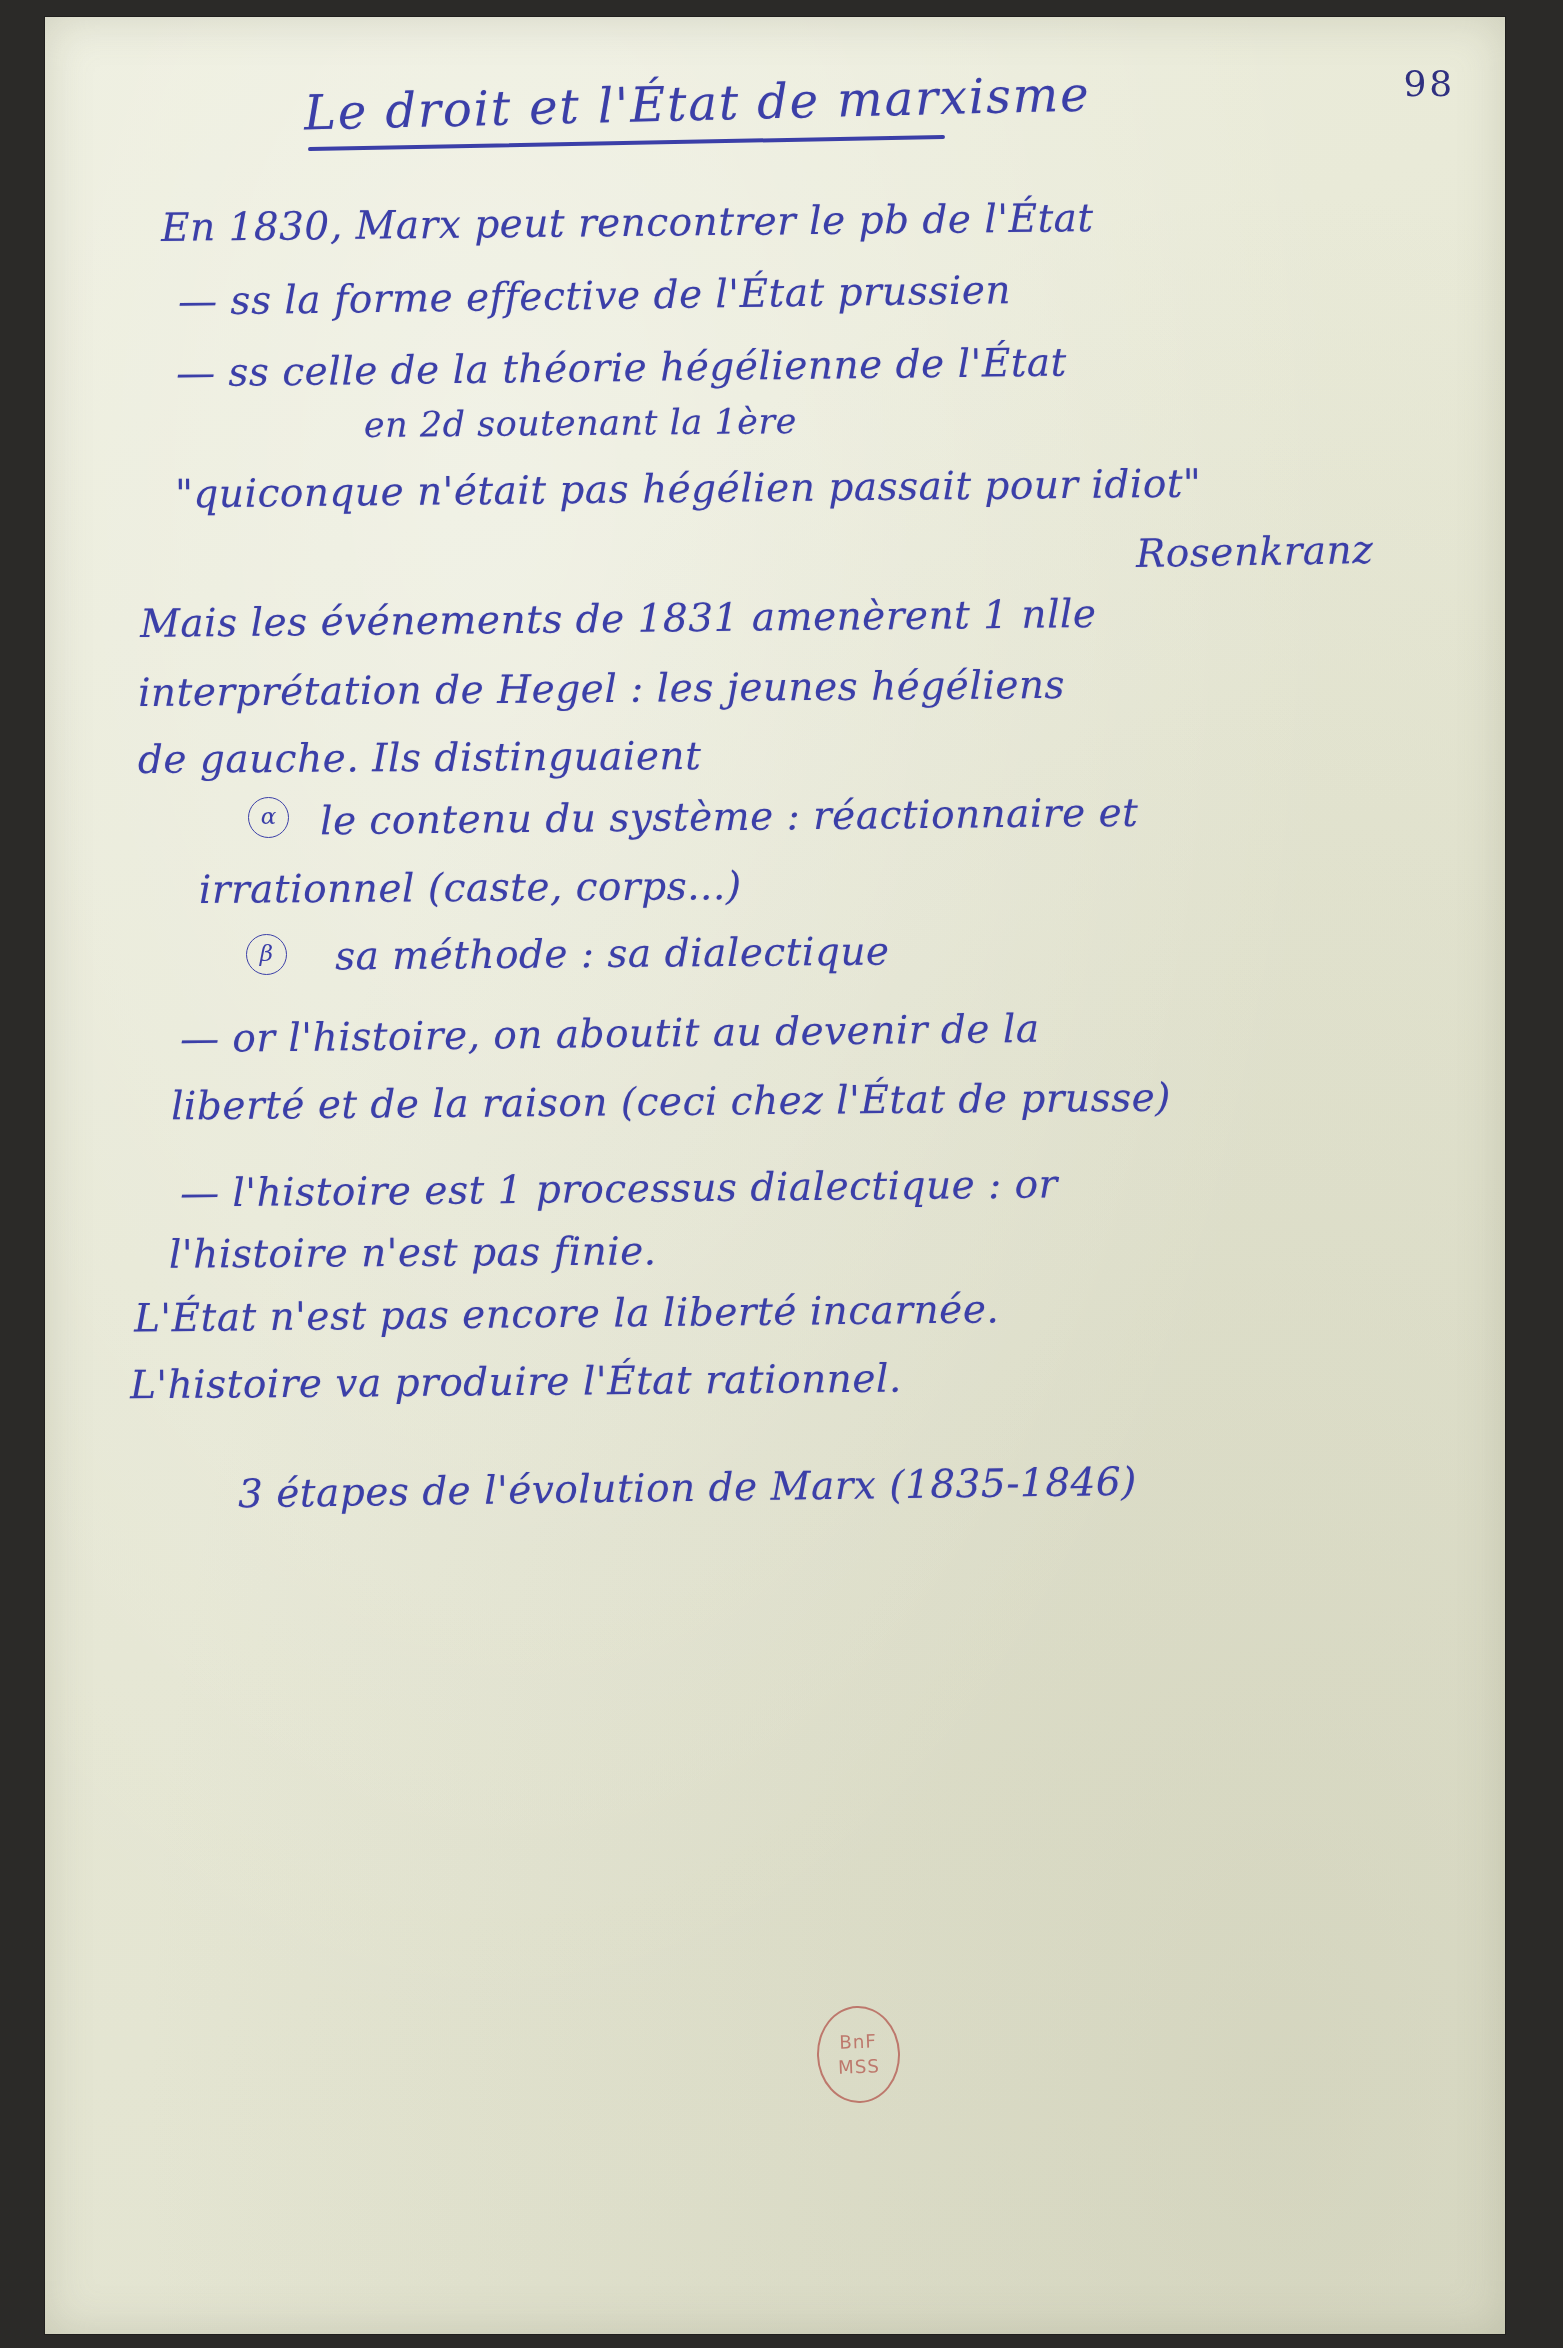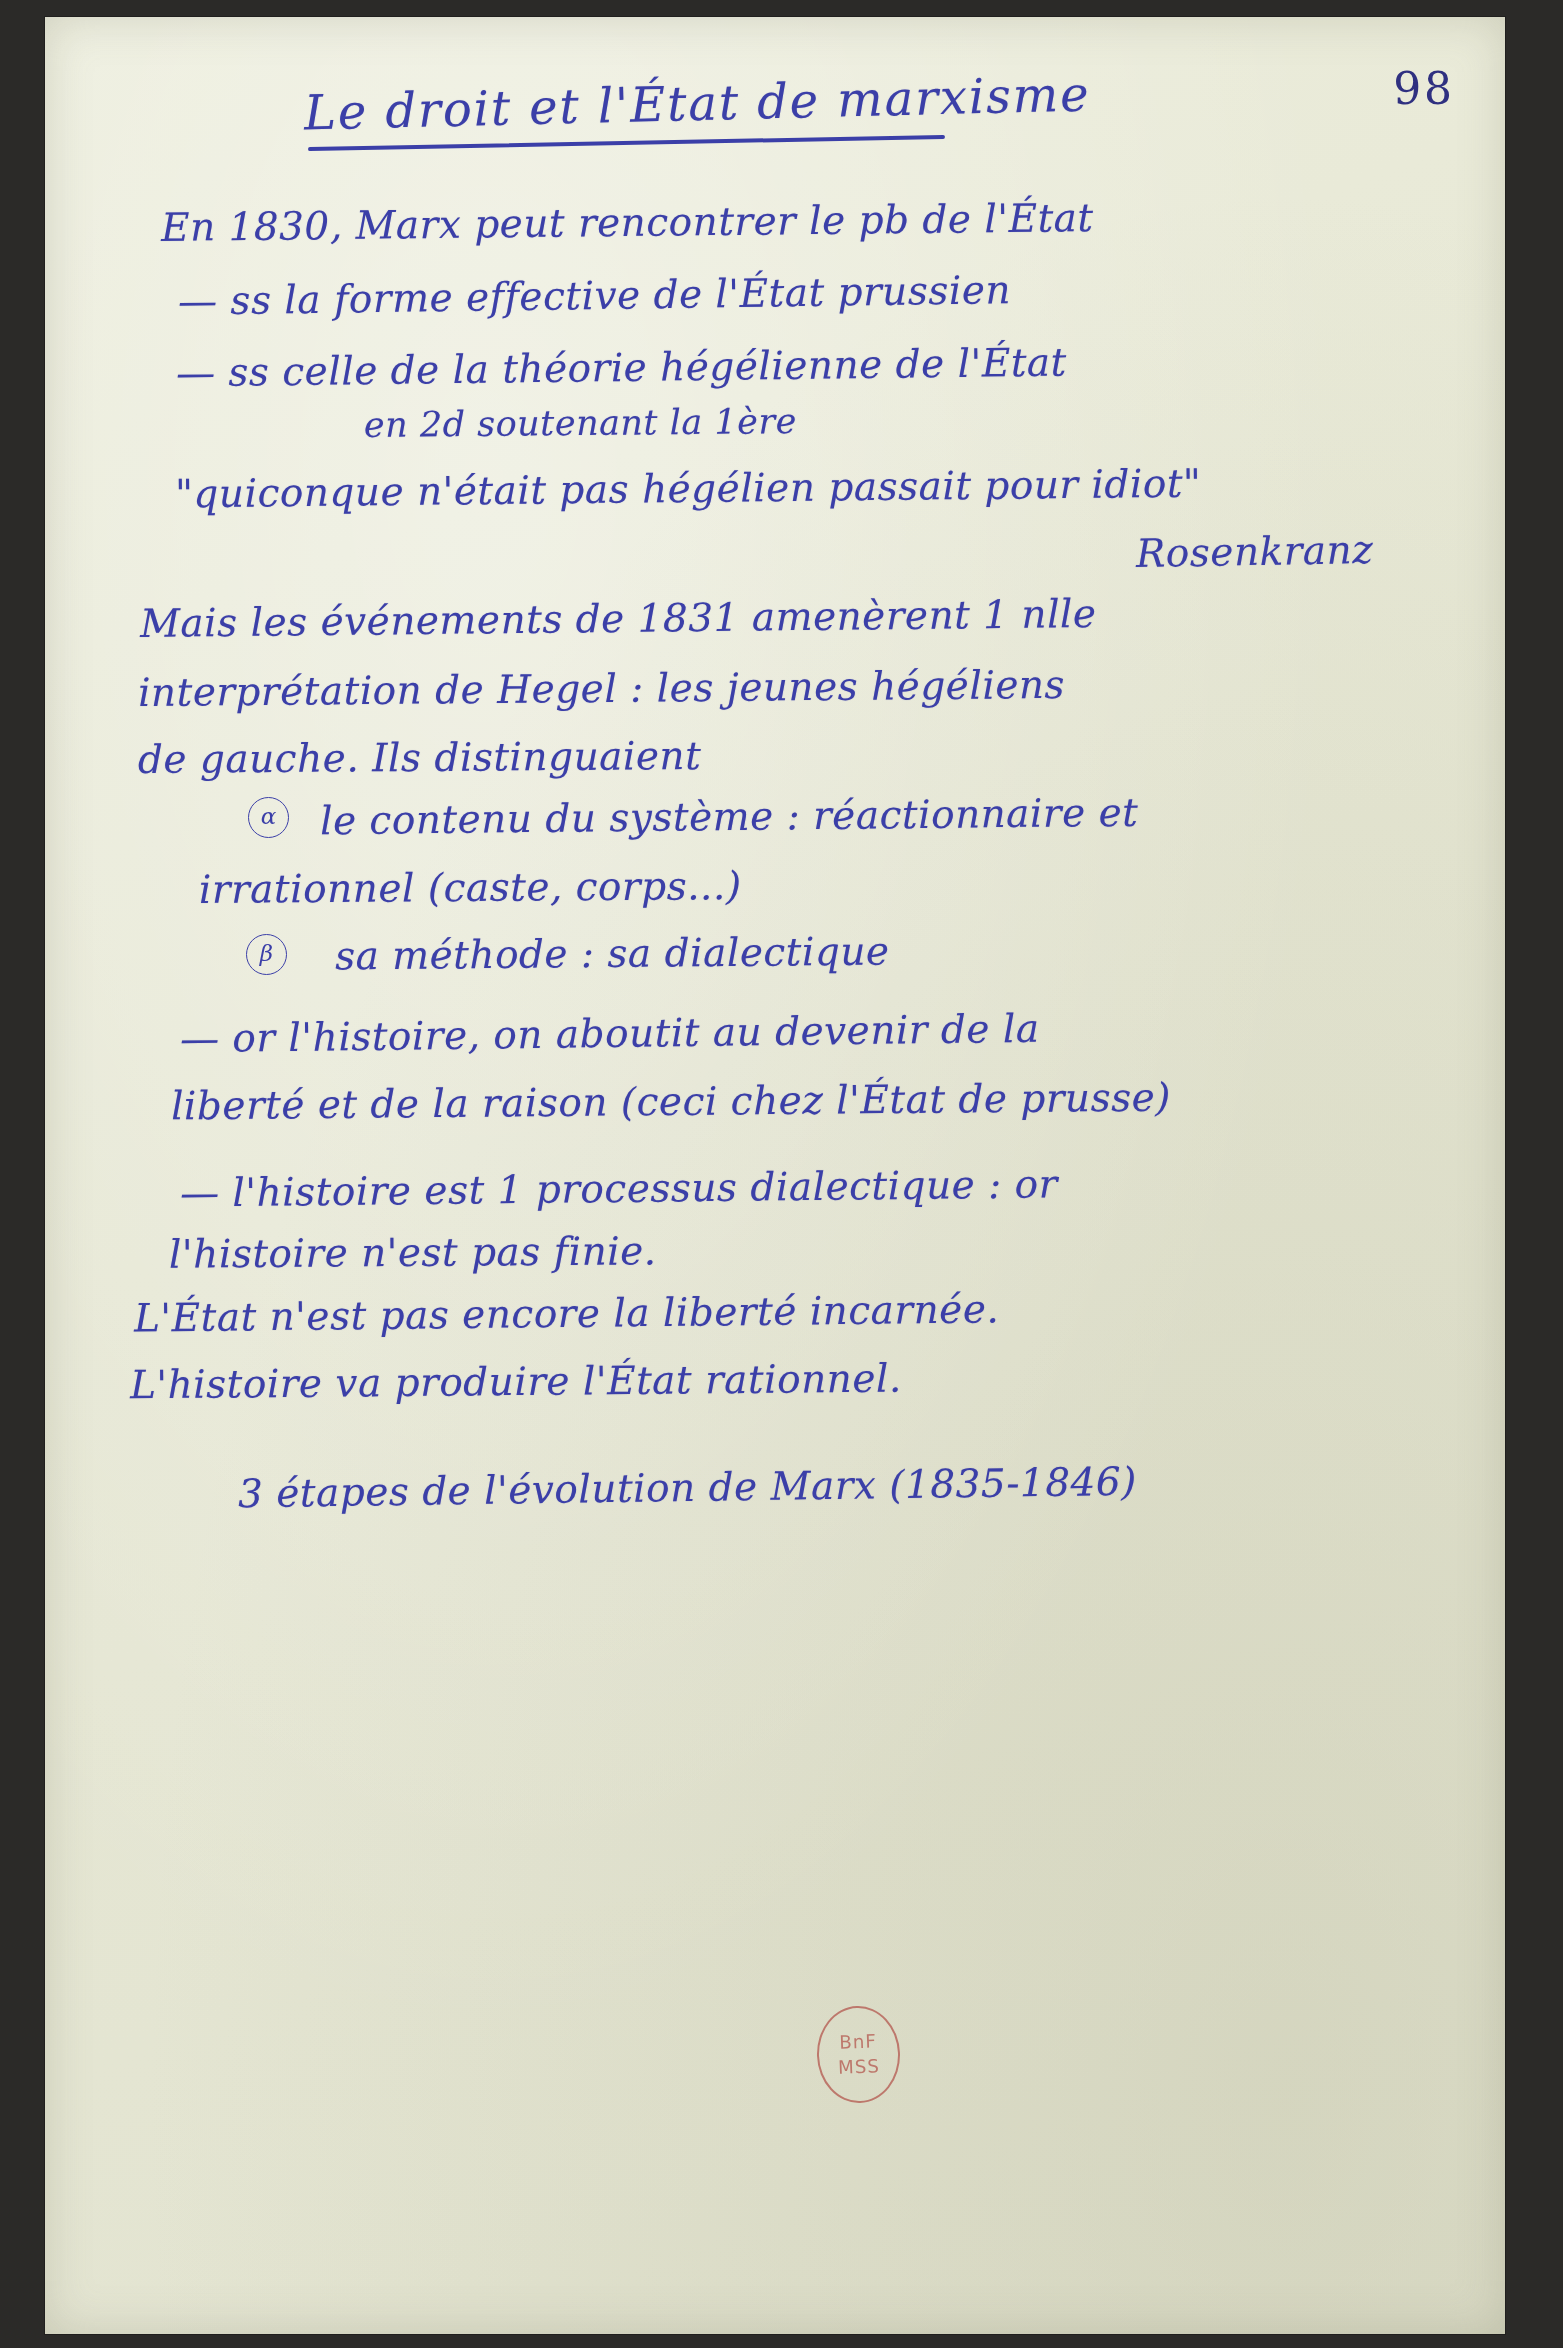--- a/index.html
+++ b/index.html
@@ -59,21 +59,21 @@
     white-space: nowrap;
     letter-spacing: 0.5px;
     text-shadow: 0 0 1px rgba(59,63,168,0.35);
   }
 
   #page-number {
     position: absolute;
     right: 50px;
     top: 46px;
     font-family: "DejaVu Serif", serif;
-    font-size: 44px;
+    font-size: 36px;
     color: #2f3080;
     letter-spacing: 2.9px;
   }
 
   #title-line {
     left: 259px;
     top: 58px;
     font-size: 48px;
     letter-spacing: 1.9px;
     transform: rotate(-1.4deg);

